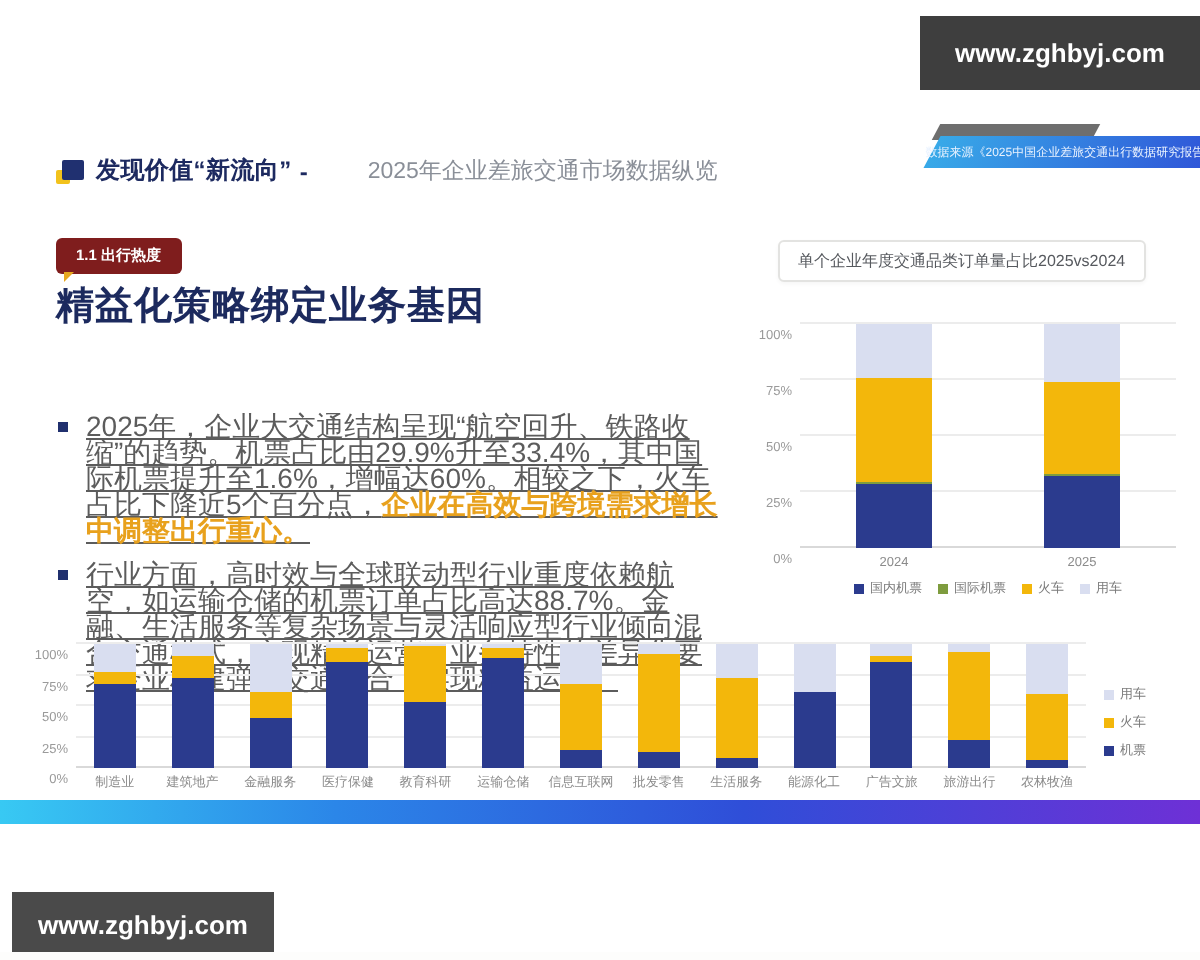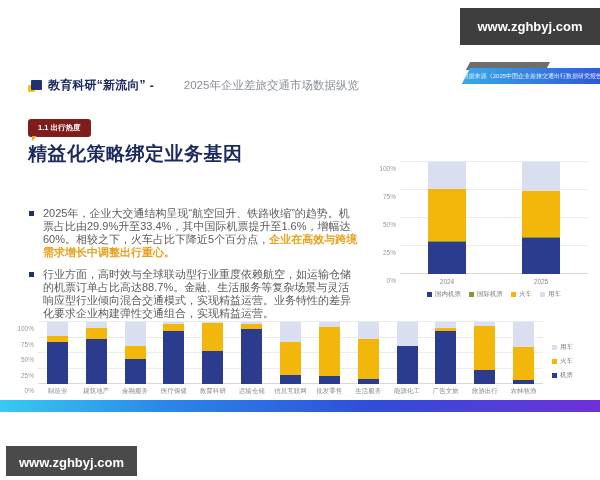--- a/index.html
+++ b/index.html
@@ -33,21 +33,21 @@
   .badge { position:absolute; left:28px; top:119px; background:#7f1d1d; color:#fff;
            font-size:7.5px; font-weight:bold; padding:4px 10px; border-radius:3px; }
   .badge::after { content:""; position:absolute; left:4px; bottom:-4px;
                   border-left:5px solid #e7a81f; border-bottom:5px solid transparent; }
   .heading { position:absolute; left:28px; top:141px; font-size:19px; line-height:25px;
              font-weight:800; color:#1c2a5e; letter-spacing:.5px; }
 
   
   .bullets { position:absolute; left:28px; top:207px; width:332px; list-style:none; }
   .bullets li { position:relative; padding-left:15px; margin-bottom:9px;
-                font-size:11px; line-height:13px; color:#5c5c5c; }
+                font-size:14px; line-height:13px; color:#5c5c5c;text-decoration:underline; }
   .bullets li::before { content:""; position:absolute; left:1px; top:4px; width:4.5px; height:4.5px; background:#20306e; }
   .bullets b.hl { color:#e8a11d; font-weight:bold; }
 
   
   .chart-title { position:absolute; background:#fff; border:1px solid #e3e3e1; border-radius:3px;
                  color:#56595e; font-size:8px; padding:4px 9px; white-space:nowrap;
                  box-shadow:0 1px 2px rgba(0,0,0,.04); }
   .ct-main { left:389px; top:120px; }
   .ct-ind  { left:28px;  top:296px; }
 
@@ -91,36 +91,37 @@
   <div class="ribbon-shadow"></div>
   <div class="ribbon">
     <span>数据来源《2025中国企业差旅交通出行数据研究报告》</span>
   </div>
 
   <div class="header">
     <span class="hdr-icon">
         <span class="b2"></span>
         <span class="b1"></span>
       </span>
-    <span class="hdr-bold">教育科研“新流向”</span>
+    <span class="hdr-bold">发现价值“新流向”</span>
     <span class="hdr-sep">-</span>
     <span class="hdr-rest">2025年企业差旅交通市场数据纵览</span>
   </div>
 
   <div class="badge">1.1 出行热度</div>
 
   <div class="heading">
     <div>精益化策略绑定业务基因</div>
   </div>
 
   <ul class="bullets" id="bullets">
       <li>2025年，企业大交通结构呈现“航空回升、铁路收缩”的趋势。机票占比由29.9%升至33.4%，其中国际机票提升至1.6%，增幅达60%。相较之下，火车占比下降近5个百分点，<b class="hl">企业在高效与跨境需求增长中调整出行重心。</b></li>
       <li>行业方面，高时效与全球联动型行业重度依赖航空，如运输仓储的机票订单占比高达88.7%。金融、生活服务等复杂场景与灵活响应型行业倾向混合交通模式，实现精益运营。业务特性的差异化要求企业构建弹性交通组合，实现精益运营。</li>
     </ul>
 
+  <div class="chart-title ct-main">单个企业年度交通品类订单量占比2025vs2024</div>
   <div class="plot plot-main">
       <div class="gridline zero" style="bottom: 0%;">
         <span class="ytick">0%</span>
       </div>
       <div class="gridline" style="bottom: 25%;">
         <span class="ytick">25%</span>
       </div>
       <div class="gridline" style="bottom: 50%;">
         <span class="ytick">50%</span>
       </div>

